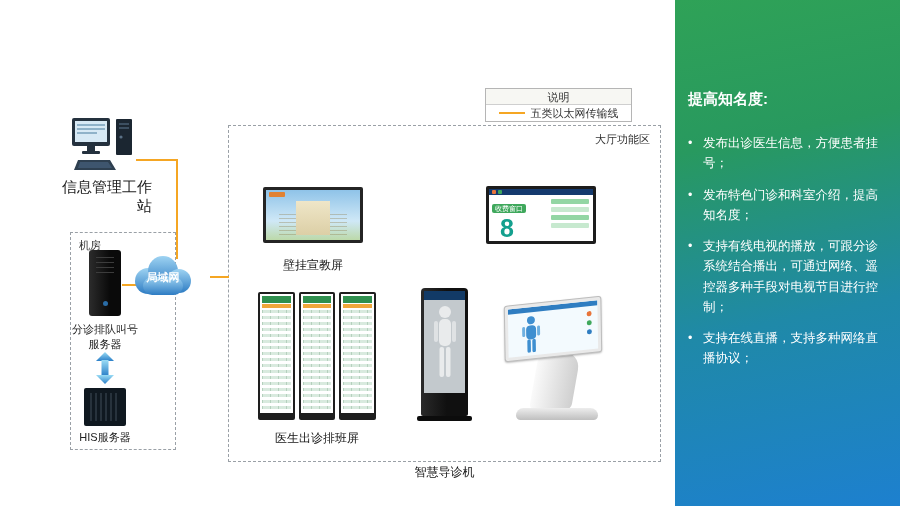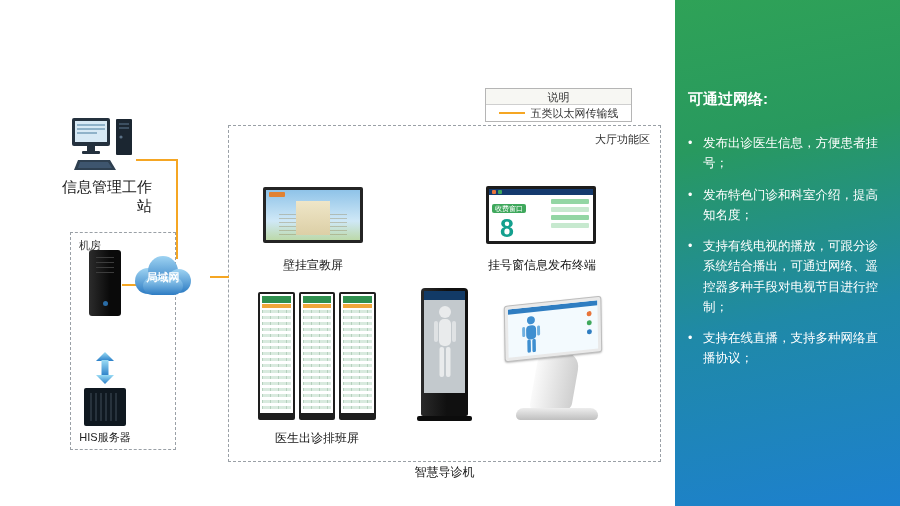--- a/index.html
+++ b/index.html
@@ -182,20 +182,24 @@
       <circle cx="49" cy="29" r="12" fill="url(#cloudG)"></circle>
       <rect x="13" y="25" width="40" height="18" rx="9" fill="url(#cloudG)"></rect>
     </svg>
     <div class="cloud-label">局域网</div>
   </div>
 
   <div class="server1">
     <div class="vents"></div>
     <div class="led"></div>
   </div>
+  <div class="srv1-label">
+    <div>分诊排队叫号</div>
+    <div>服务器</div>
+  </div>
 
   <div class="updown-arrow">
     <svg viewBox="0 0 18 32" width="18" height="32">
       <defs>
         <linearGradient id="arrG" x1="0" y1="0" x2="0" y2="1">
           <stop offset="0" stop-color="#9adcf5"></stop>
           <stop offset="1" stop-color="#2b7fc8"></stop>
         </linearGradient>
       </defs>
       <polygon points="9,0 18,9 0,9" fill="url(#arrG)"></polygon>
@@ -231,21 +235,20 @@
         </div>
         <div class="reg-right">
           <div class="reg-line alt"></div>
           <div class="reg-line"></div>
           <div class="reg-line alt"></div>
           <div class="reg-line"></div>
         </div>
       </div>
     </div>
   </div>
-  <div class="cap" style="left:478px; top:257px; width:128px;">挂号窗信息发布终端</div>
 
   <div class="sched">
     <div class="sched-panel">
       <div class="sched-screen">
         <div class="sch-g"></div>
         <div class="sch-o"></div>
         <div class="sch-rows"></div>
       </div>
     </div>
     <div class="sched-panel">
@@ -298,21 +301,21 @@
         <div class="ss-dots">
           <i style="background:#e8743a"></i>
           <i style="background:#3fa85c"></i>
           <i style="background:#2f7dc1"></i>
         </div>
       </div>
     </div>
   </div>
 
   <div class="side-panel">
-    <div class="panel-title">可通过网络:</div>
+    <div class="panel-title">提高知名度:</div>
     <ul class="bullets">
       <li class="bullet">
         <span class="dot">•</span>
         <span>发布出诊医生信息，方便患者挂号；</span>
       </li>
       <li class="bullet">
         <span class="dot">•</span>
         <span>发布特色门诊和科室介绍，提高知名度；</span>
       </li>
       <li class="bullet">

